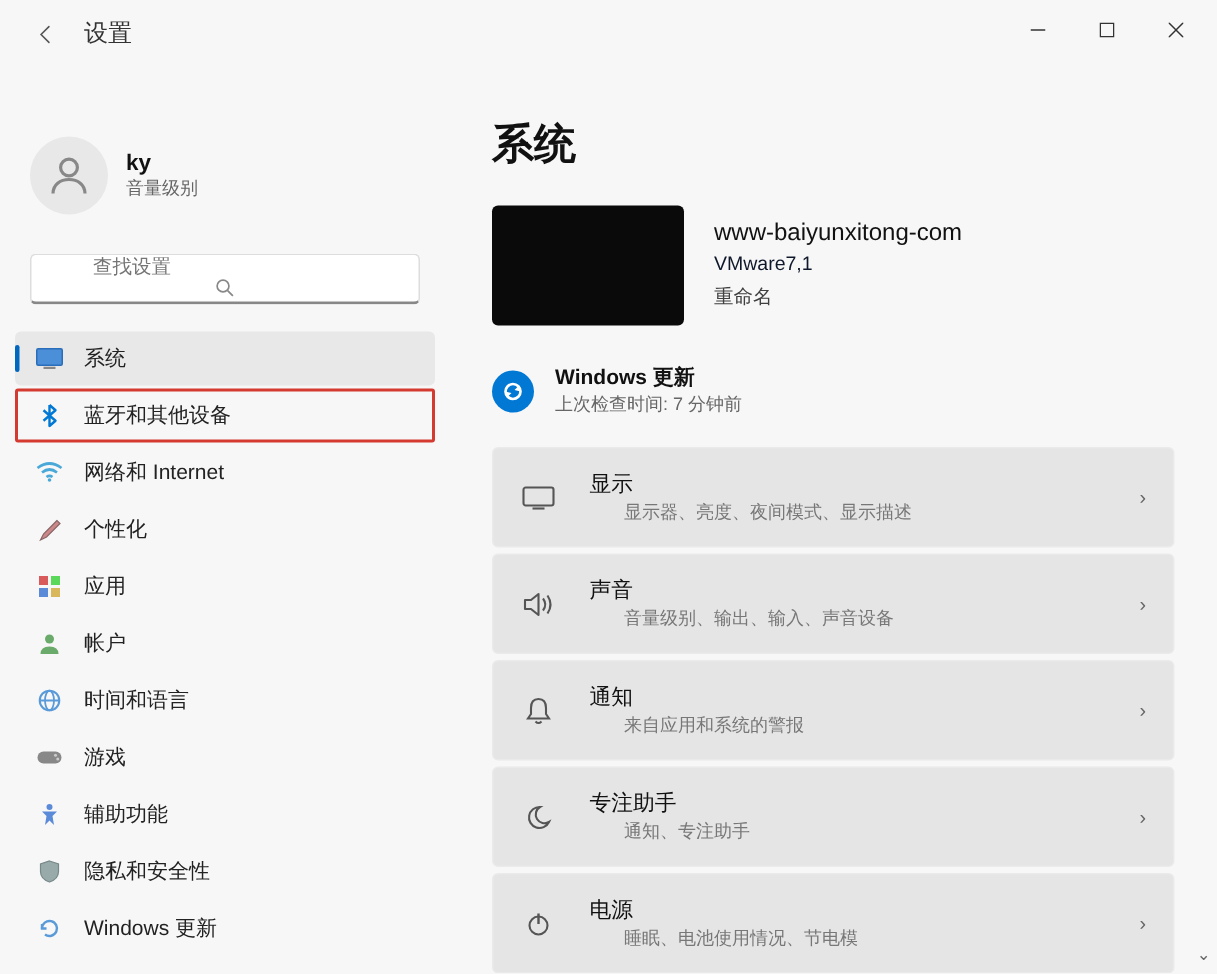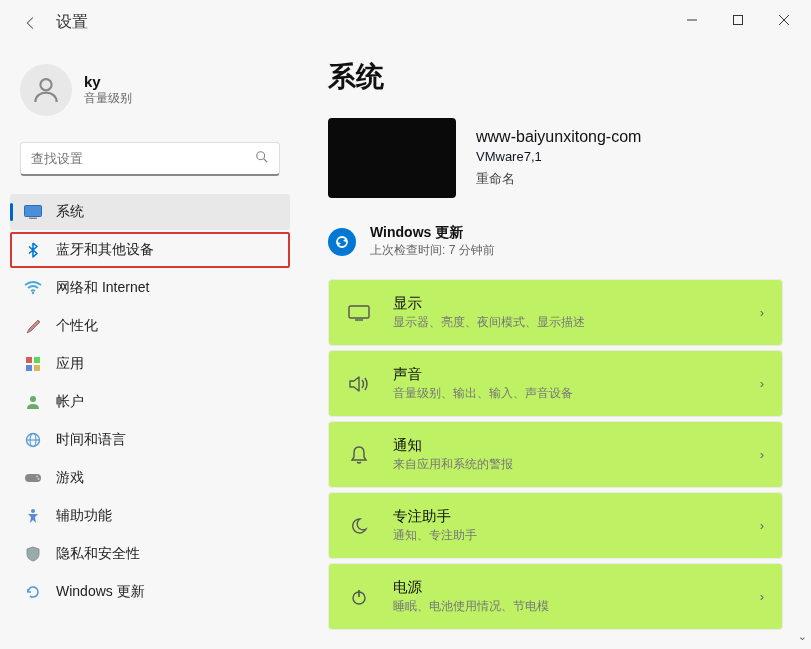--- a/index.html
+++ b/index.html
@@ -5,31 +5,31 @@
     * { margin: 0; padding: 0; box-sizing: border-box; font-family: "Segoe UI", "Microsoft YaHei", sans-serif; }
     body { width: 811px; height: 649px; background: #f7f7f7; position: relative; overflow: hidden; }
     
     .titlebar { height: 40px; display: flex; align-items: center; justify-content: flex-end; padding: 0 4px; }
     .titlebar-left { position: absolute; left: 20px; top: 12px; display: flex; align-items: center; gap: 16px; }
     .back-btn { width: 20px; height: 20px; display: flex; align-items: center; justify-content: center; color: #666; }
     .app-title { font-size: 16px; color: #333; }
     .win-btns { display: flex; }
     .win-btn { width: 46px; height: 32px; display: flex; align-items: center; justify-content: center; color: #333; }
     
-    .main-container { display: flex; height: calc(100% - 40px); }
+    .main-container { display: flex; height: calc(100% - 40px); align-items: flex-end; }
     
     .sidebar { width: 300px; padding: 12px 10px; }
     
     .user-section { display: flex; align-items: center; gap: 12px; padding: 12px 10px 20px 10px; }
     .avatar { width: 52px; height: 52px; border-radius: 50%; background: #e8e8e8; display: flex; align-items: center; justify-content: center; }
     .user-info { display: flex; flex-direction: column; }
     .username { font-size: 15px; font-weight: 600; color: #111; }
     .account-type { font-size: 12px; color: #666; }
     
-    .search-box { margin: 6px 10px 18px 10px; height: 34px; background: #fff; border: 1px solid #ddd; border-radius: 4px; display: flex; align-items: center; padding: 13px 10px; border-bottom: 2px solid #888; }
+    .search-box { margin: 6px 10px 18px 10px; height: 34px; background: #fff; border: 1px solid #ddd; border-radius: 4px; display: flex; align-items: center; padding: 0 10px; border-bottom: 2px solid #888; flex-direction: column; }
     .search-box input { flex: 1; border: none; outline: none; font-size: 13px; background: transparent; color: #666; }
     .search-icon { color: #888; font-size: 13px; }
     
     .nav-list { display: flex; flex-direction: column; gap: 2px; }
     .nav-item { display: flex; align-items: center; gap: 14px; padding: 9px 14px; border-radius: 4px; cursor: pointer; position: relative; }
     .nav-item.active { background: #e8e8e8; }
     .nav-item.active::before { content: ''; position: absolute; left: 0; top: 50%; transform: translateY(-50%); width: 3px; height: 18px; background: #0067c0; border-radius: 2px; }
     .nav-item.highlighted { border: 2px solid #d43a2f; border-radius: 2px; padding: 7px 12px; }
     .nav-icon { width: 18px; height: 18px; display: flex; align-items: center; justify-content: center; flex-shrink: 0; }
     .nav-label { font-size: 14px; color: #222; }
@@ -44,25 +44,25 @@
     .device-model { font-size: 13px; color: #0f172a; }
     .rename-link { font-size: 13px; color: #404040; cursor: pointer; margin-top: 3px; }
     
     .update-row { display: flex; align-items: center; gap: 14px; padding: 6px 0 20px 0; }
     .update-icon { width: 28px; height: 28px; border-radius: 50%; background: #0078d4; display: flex; align-items: center; justify-content: center; color: #fff; }
     .update-text { display: flex; flex-direction: column; }
     .update-title { font-size: 14px; font-weight: 600; color: #111; }
     .update-sub { font-size: 12px; color: #666; }
     
     .settings-list { display: flex; flex-direction: column; gap: 4px; }
-    .settings-card { background: #bef264; border: 1px solid #eaeaea; border-radius: 4px; display: flex; align-items: center; padding: 14px 18px; cursor: pointer; }
+    .settings-card { background: #e5e5e5; border: 1px solid #eaeaea; border-radius: 4px; display: flex; align-items: center; padding: 14px 18px; cursor: pointer; }
     .card-icon { width: 24px; margin-right: 22px; display: flex; align-items: center; justify-content: center; color: #444; }
     .card-text { flex: 1; display: flex; flex-direction: column; gap: 1px; }
     .card-title { font-size: 14.5px; color: #111; }
-    .card-sub { font-size: 12px; color: #777; }
+    .card-sub { font-size: 12px; color: #777; margin-left: 23px; }
     .chevron { color: #666; font-size: 13px; }
     
     .scroll-arrow { position: absolute; right: 4px; bottom: 6px; color: #666; font-size: 11px; }
   </style>
 </head>
 <body>
 
 <div class="titlebar">
   <div class="titlebar-left">
     <div class="back-btn">

